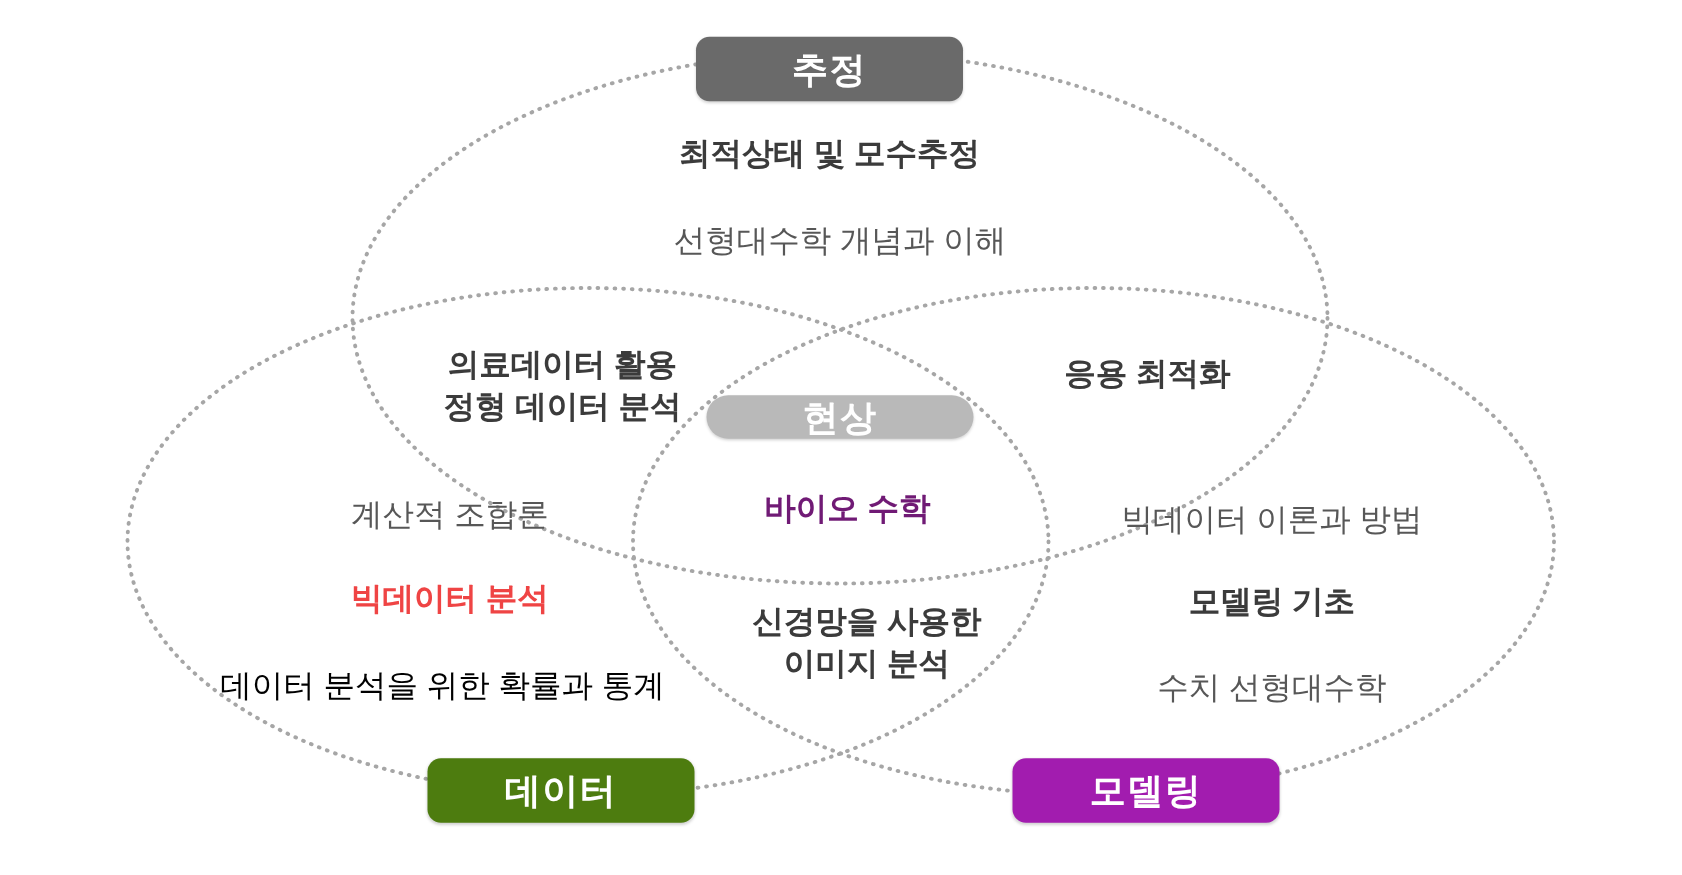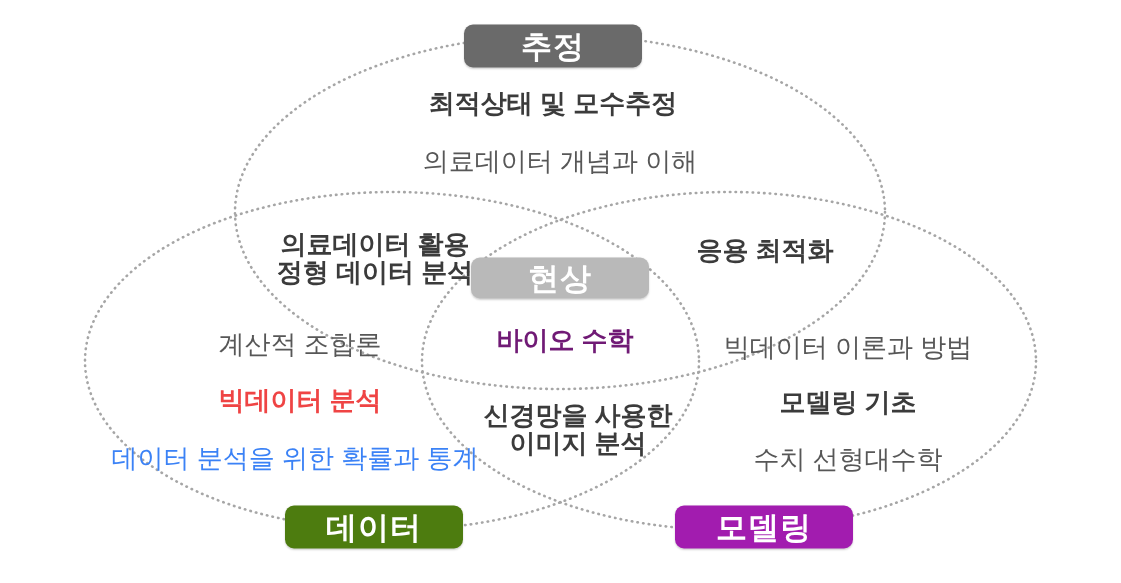--- a/index.html
+++ b/index.html
@@ -21,78 +21,78 @@
   .badge {
     position: absolute;
     transform: translate(-50%, -50%);
     display: flex;
     align-items: center;
     justify-content: center;
     width: 178px;
     height: 43px;
     border-radius: 9px;
     color: #ffffff;
-    font-size: 31px;
+    font-size: 24px;
     font-weight: 700;
     letter-spacing: 1px;
     box-shadow: 0 1px 2px rgba(0,0,0,0.18);
   }
   .item {
     position: absolute;
     transform: translate(-50%, -50%);
     white-space: nowrap;
     text-align: center;
-    font-size: 26px;
+    font-size: 21px;
     line-height: 28px;
   }
   .item.bold   { font-weight: 700; }
   .item.twoline { white-space: normal; width: 260px; }
 </style>
 </head>
 <body>
 
 <div class="canvas">
 
   <svg class="venn-svg" width="1121" height="583" viewBox="0 0 1121 583">
     <ellipse cx="560" cy="212" rx="325" ry="177" style="stroke: rgb(166, 166, 166);"></ellipse>
     <ellipse cx="392" cy="361" rx="307" ry="169" style="stroke: rgb(166, 166, 166);"></ellipse>
     <ellipse cx="729" cy="361" rx="307" ry="169" style="stroke: rgb(166, 166, 166);"></ellipse>
   </svg>
 
   <div class="item bold" style="left: 553px; top: 103px; color: rgb(59, 59, 59);">최적상태 및 모수추정</div>
 
-  <div class="item" style="left: 560px; top: 161px; color: rgb(87, 87, 87);">의료데이터 개념과 이해</div>
+  <div class="item" style="left: 560px; top: 161px; color: rgb(87, 87, 87);">선형대수학 개념과 이해</div>
 
   <div class="item bold twoline" style="left: 375px; top: 258px; color: rgb(59, 59, 59);">
     <span>의료데이터 활용</span><br>
     <span>정형 데이터 분석</span>
   </div>
 
   <div class="item bold" style="left: 765px; top: 250px; color: rgb(59, 59, 59); text-align: center;">응용 최적화</div>
 
   <div class="item bold" style="left: 565px; top: 340px; color: #701a75;">바이오 수학</div>
 
   <div class="item" style="left: 300px; top: 344px; color: rgb(87, 87, 87);">계산적 조합론</div>
 
   <div class="item bold" style="left: 300px; top: 400px; color: #ef4444;">빅데이터 분석</div>
 
-  <div class="item" style="left: 295px; top: 458px; color: #3b82f6;">데이터 분석을 위한 확률과 통계</div>
+  <div class="item" style="left: 295px; top: 458px; color: #000000;">데이터 분석을 위한 확률과 통계</div>
 
   <div class="item bold twoline" style="left: 578px; top: 429px; color: rgb(59, 59, 59);">
     <span>신경망을 사용한</span><br>
     <span>이미지 분석</span>
   </div>
 
   <div class="item" style="left: 848px; top: 347px; color: rgb(87, 87, 87);">빅데이터 이론과 방법</div>
 
   <div class="item bold" style="left: 848px; top: 402px; color: rgb(59, 59, 59);">모델링 기초</div>
 
   <div class="item" style="left: 848px; top: 459px; color: rgb(87, 87, 87);">수치 선형대수학</div>
 
   <div class="badge" style="left: 553px; top: 46px; background: rgb(106, 106, 106);">추정</div>
 
-  <div class="badge" style="left: 560px; top: 278px; height: 41px; background: rgb(185, 185, 185);">현상</div>
+  <div class="badge" style="left: 560px; top: 278px; height: 29px; background: rgb(185, 185, 185); border-radius: 15px;">현상</div>
 
   <div class="badge" style="left: 374px; top: 527px; background: #4d7c0f; border-color: rgb(209, 146, 47);">데이터</div>
 
   <div class="badge" style="left: 764px; top: 527px; background: #a21caf; border-color: rgb(69, 96, 123);">모델링</div>
 
 </div>
 
 </body></html>

